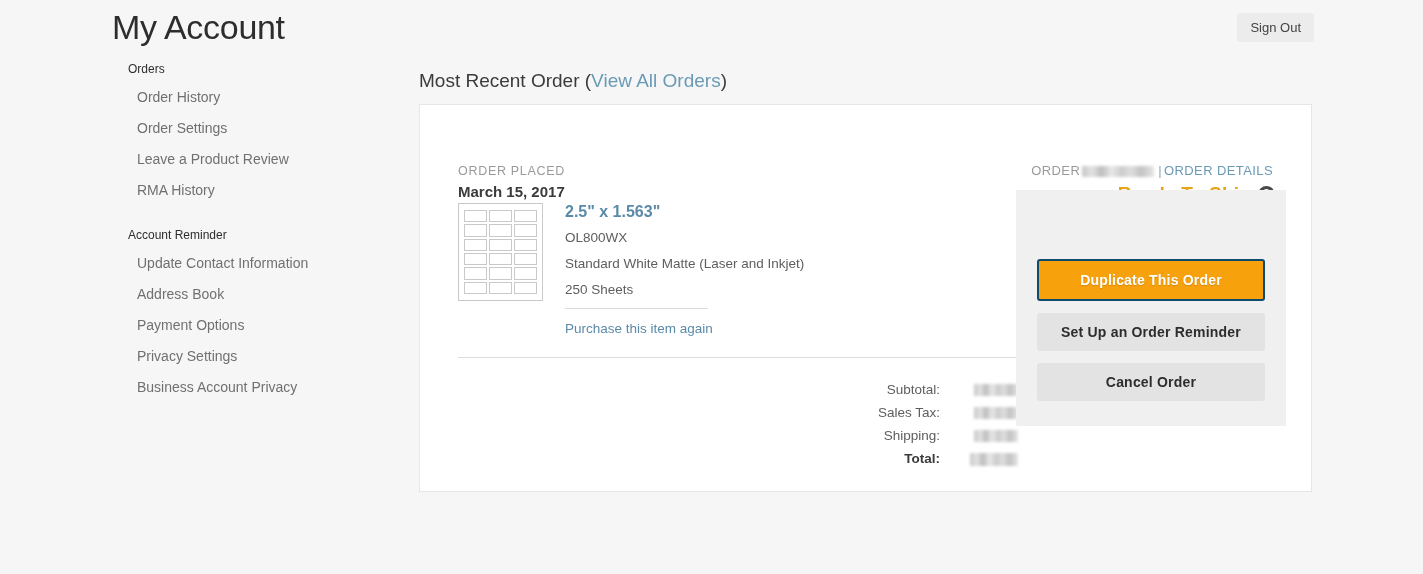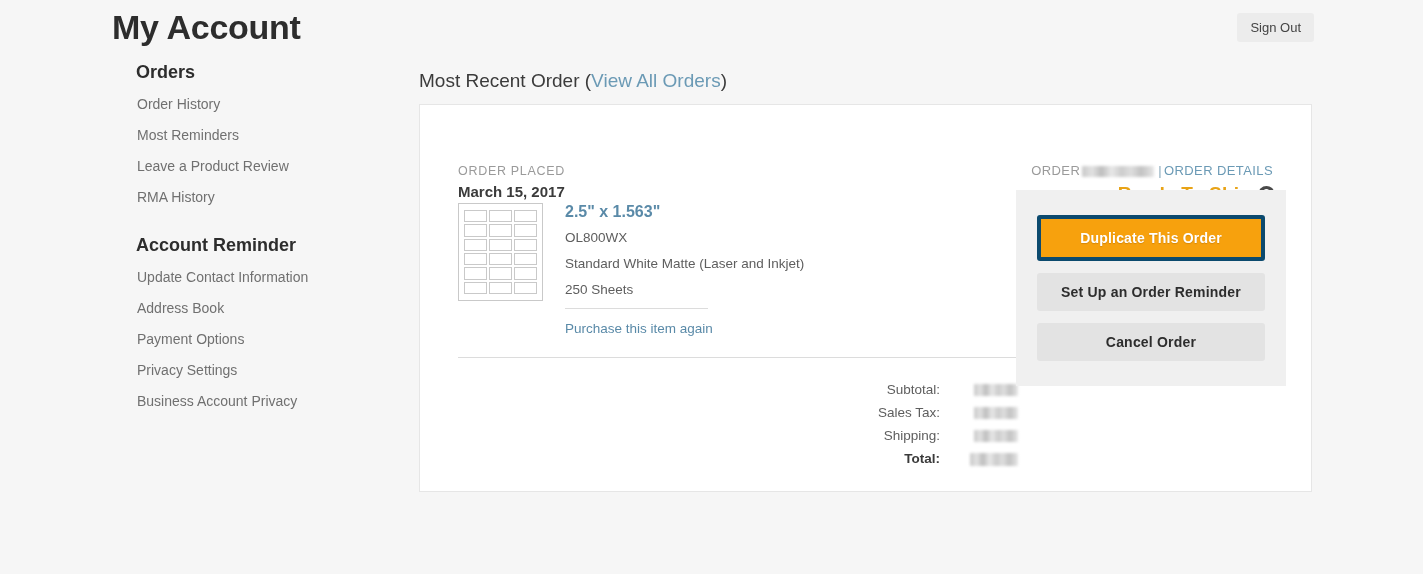--- a/index.html
+++ b/index.html
@@ -11,21 +11,21 @@
     overflow: hidden;
   }
 
   .page { position: relative; width: 1423px; height: 574px; }
 
   
   .page-title {
     position: absolute;
     left: 112px; top: 8px;
     font-size: 34px;
-    font-weight: bold;
+    font-weight: normal;
     color: #2d2d2d;
     letter-spacing: -0.3px;
   }
   .signout-btn {
     position: absolute;
     right: 109px; top: 13px;
     background: #ececec;
     border: none;
     border-radius: 3px;
     padding: 7px 13px;
@@ -35,24 +35,24 @@
     cursor: pointer;
   }
 
   
   .sidebar {
     position: absolute;
     left: 120px; top: 62px;
     width: 280px;
   }
   .side-group-title {
-    font-size: 18px;
-    font-weight: bold;
+    font-size: 12px;
+    font-weight: normal;
     color: #2d2d2d;
-    margin: 0 0 6px 16px;
+    margin: 0 0 6px 8px;
     padding-left: 0px;
   }
   .side-group + .side-group { margin-top: 22px; }
   .side-item {
     display: block;
     font-size: 14px;
     color: #707070;
     padding: 7px 0 7px 17px;
     text-decoration: none;
     cursor: pointer;
@@ -253,43 +253,44 @@
     padding: 11px 0;
     font-size: 14px;
     font-weight: bold;
     font-family: "Liberation Sans", sans-serif;
     cursor: pointer;
     margin-bottom: 12px;
     letter-spacing: 0.2px;
   }
   .btn.primary {
     background: #f7a10d;
-    border: 4px solid #0c4a6e;
+    border: 2px solid #0c4a6e;
     color: #ffffff;
     text-shadow: 0 1px 1px rgba(150,90,0,.35);
+    margin-top: 44px;
   }
   .btn.secondary {
     background: #e3e3e3;
     color: #2d2d2d;
   }
   .btn:last-child { margin-bottom: 0; }
 </style>
 </head>
 <body>
 
 <div class="page">
 
   <div class="page-title">My Account</div>
   <button class="signout-btn">Sign Out</button>
 
   <nav class="sidebar" id="sidebar">
       <div class="side-group">
         <div class="side-group-title">Orders</div>
         <a class="side-item">Order History</a>
-        <a class="side-item">Most Reminders</a>
+        <a class="side-item">Order Settings</a>
         <a class="side-item">Leave a Product Review</a>
         <a class="side-item">RMA History</a>
       </div>
       <div class="side-group">
         <div class="side-group-title">Account Reminder</div>
         <a class="side-item">Update Contact Information</a>
         <a class="side-item">Address Book</a>
         <a class="side-item">Payment Options</a>
         <a class="side-item">Privacy Settings</a>
         <a class="side-item">Business Account Privacy</a>

